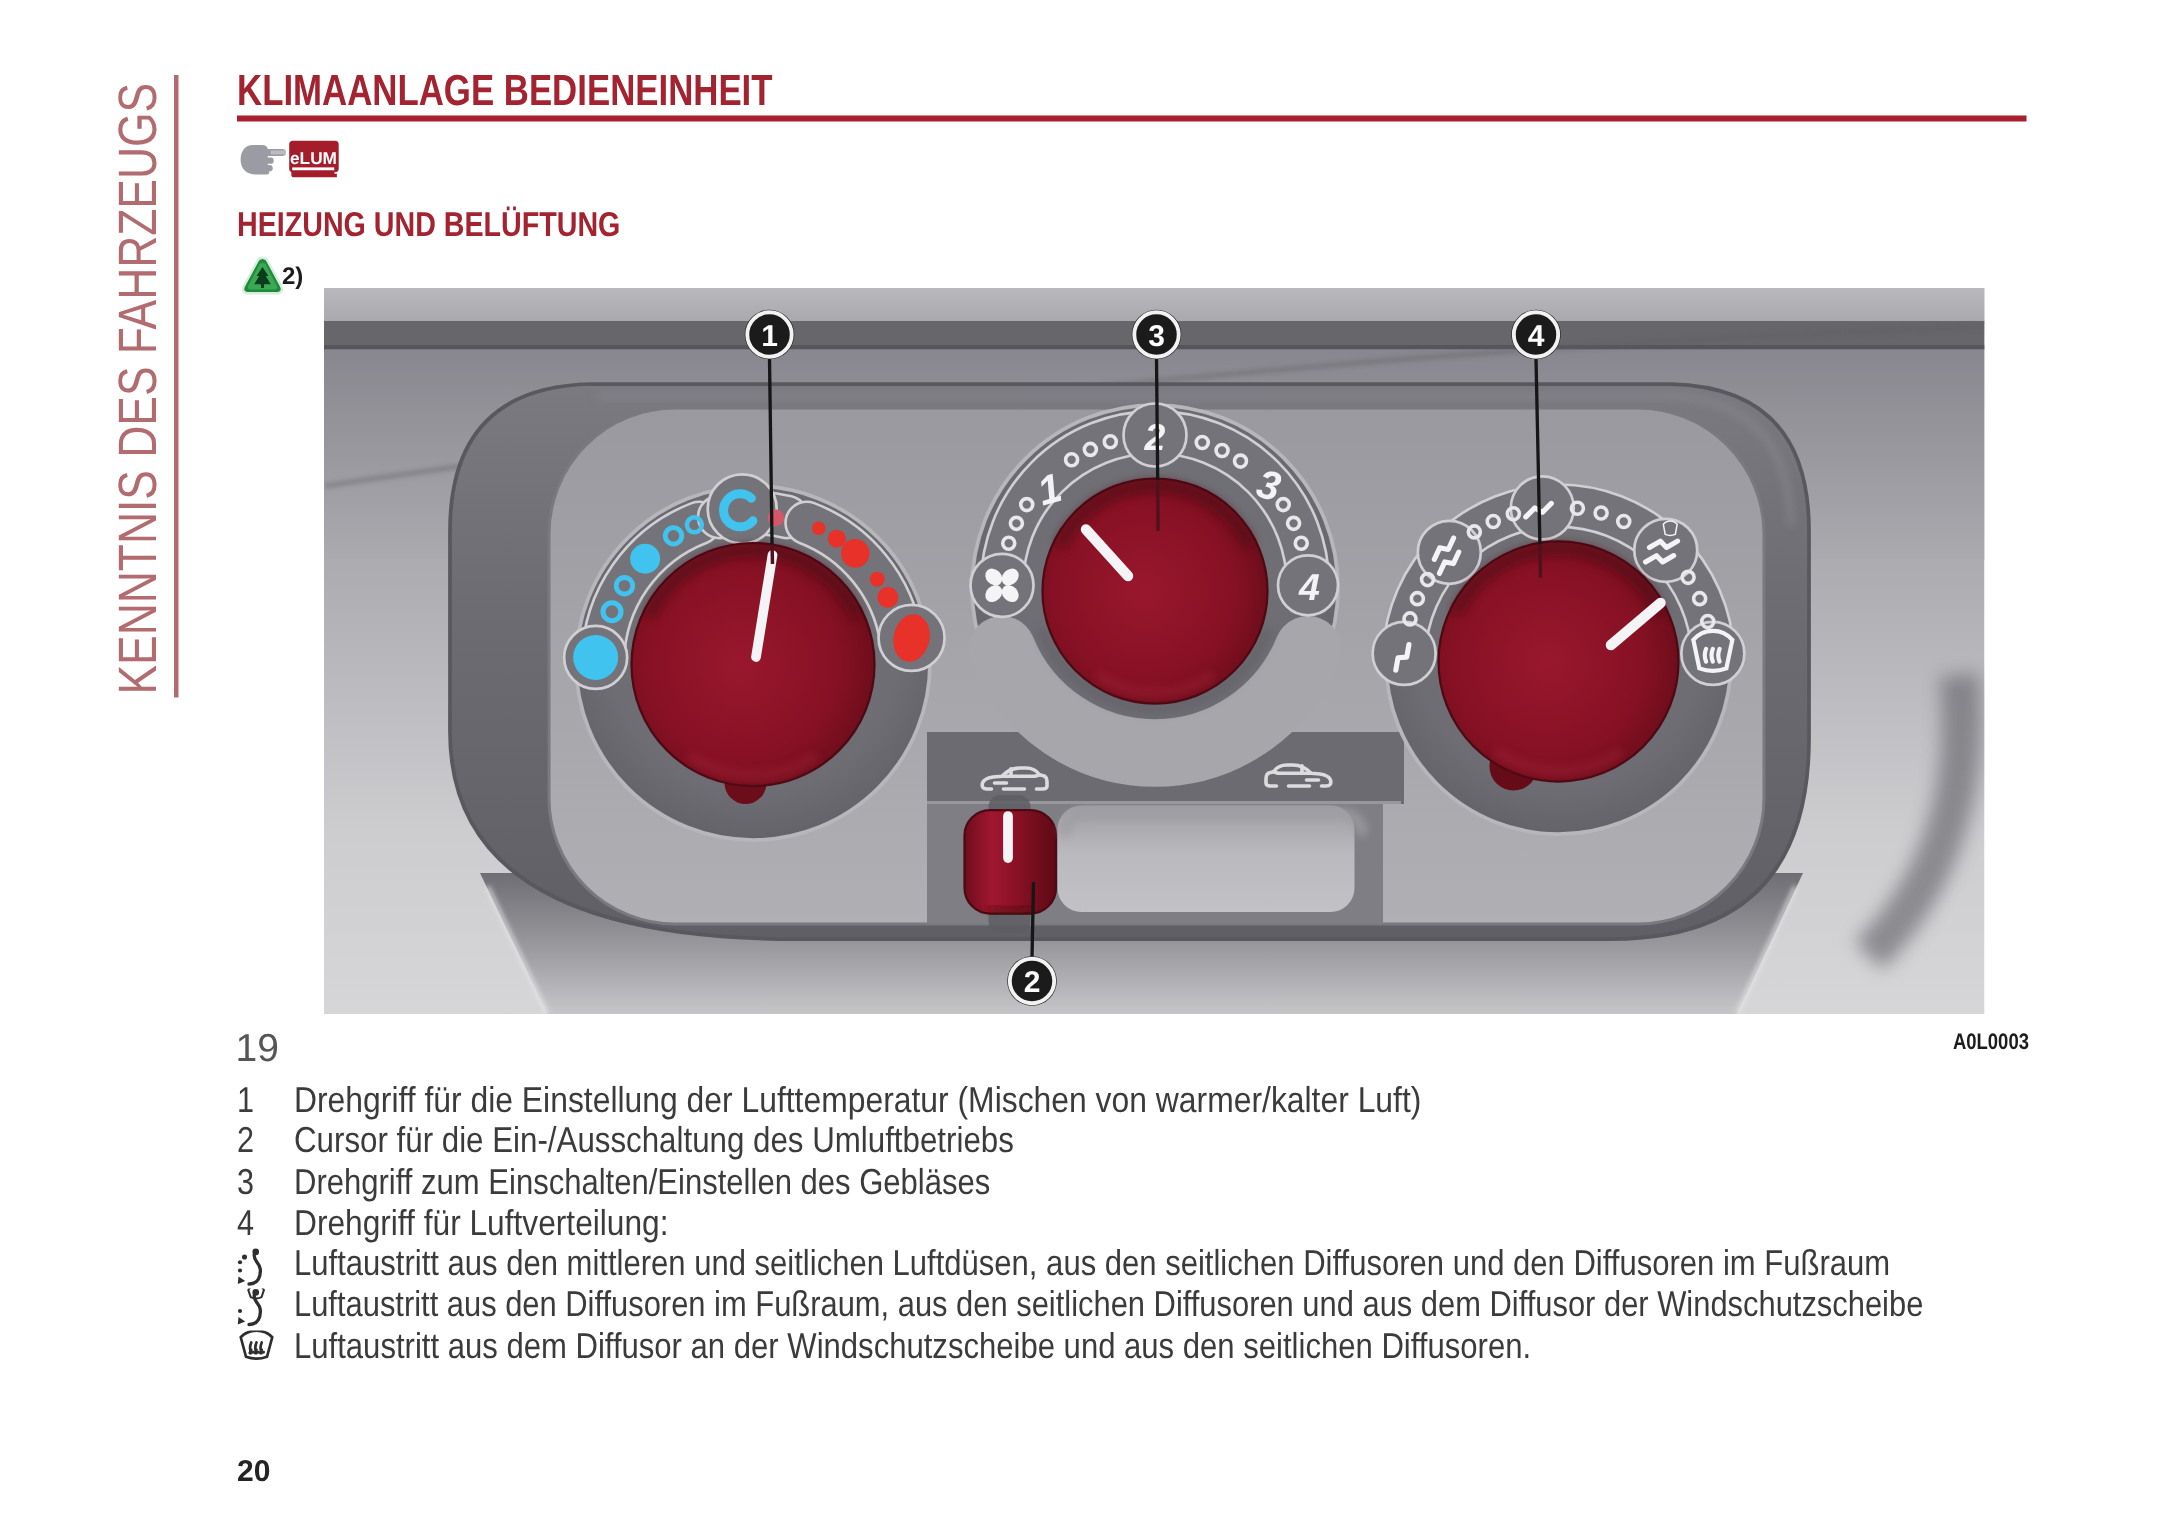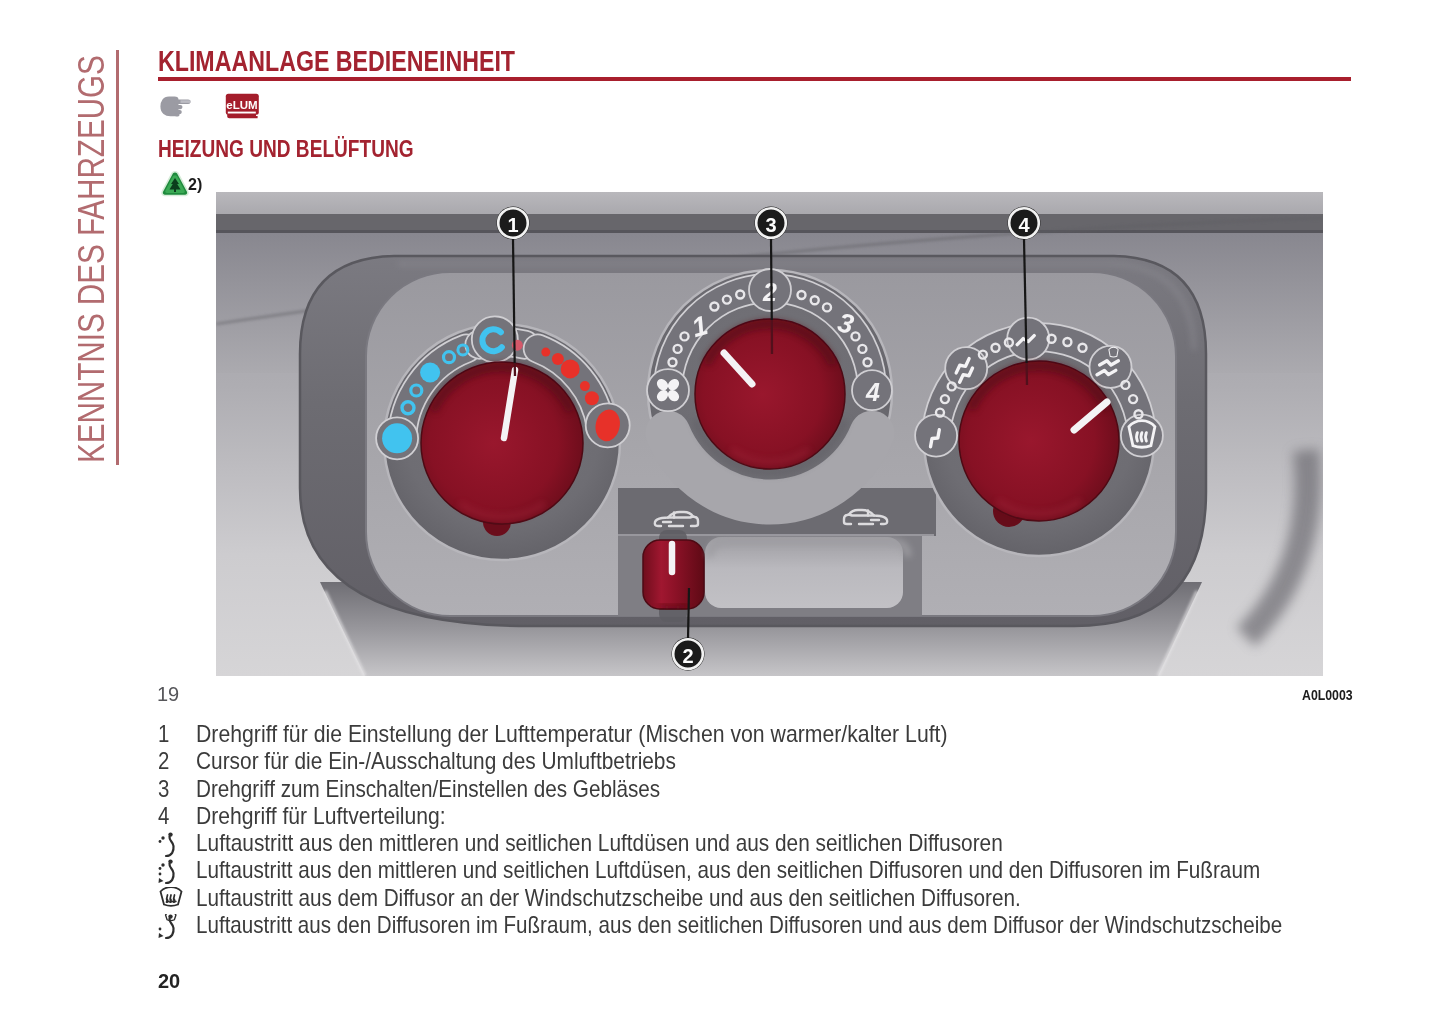--- a/index.html
+++ b/index.html
@@ -10,21 +10,21 @@
   .red{color:#a32330;}
   .vline{left:116px;top:50px;width:2.5px;height:415px;background:#b26b6f;}
   .vtext{left:74px;top:463px;transform-origin:0 0;transform:rotate(-90deg) scaleX(0.822);
       white-space:nowrap;font-size:36px;line-height:36px;color:#b26b6f;}
   .h1{left:158px;top:47px;font-size:29px;line-height:29px;font-weight:bold;white-space:nowrap;
       transform-origin:0 0;transform:scaleX(0.8);}
   .rule{left:158px;top:76.5px;width:1193px;height:4px;background:#a81f2d;}
   .h2{left:158px;top:138px;font-size:23px;line-height:23px;font-weight:bold;white-space:nowrap;
       transform-origin:0 0;transform:scaleX(0.83);}
   .fig{left:216px;top:192px;width:1107px;height:484px;}
-  .figno{left:157px;top:683px;font-size:20px;color:#56565a;}
+  .figno{left:157px;top:683px;font-size:26px;color:#56565a;}
   .figcode{left:1302px;top:686px;font-size:15px;font-weight:bold;color:#1c1c1c;
       transform-origin:0 0;transform:scaleX(0.82);}
   .note2{left:188px;top:176px;font-size:16px;font-weight:bold;color:#1c1c1c;}
   .list{left:158px;top:720px;width:1200px;color:#3b3b3b;}
   .row{position:relative;height:27.3px;}
   .num{position:absolute;left:0;top:0;font-size:24px;line-height:27px;transform-origin:0 0;transform:scaleX(0.85);}
   .txt{position:absolute;left:38px;top:0;font-size:24px;line-height:27px;white-space:nowrap;transform-origin:0 0;}
   .ic{position:absolute;left:0;top:3px;}
   .pageno{left:158px;top:969px;font-size:20px;line-height:24px;font-weight:bold;color:#242424;}
 </style>
@@ -39,21 +39,21 @@
   <g fill="#9b9ba3">
     <path d="M2.5,3.5 Q0.3,6.5 0.4,10.5 Q0.5,15.5 3.5,18 Q6,20.3 10.5,20.3 L14.5,20.3 Q18.5,20.3 18.5,16.8 L18.5,3.8 Q18.5,0.6 14.5,0.6 L9,0.6 Q4.5,0.6 2.5,3.5 Z"></path>
     <rect x="14" y="3.4" width="16.5" height="4.6" rx="2.3"></rect>
     <rect x="15" y="9" width="7.5" height="4.2" rx="2.1"></rect>
     <rect x="15" y="14" width="6.8" height="4.2" rx="2.1"></rect>
     <rect x="14.5" y="17.2" width="5" height="3.2" rx="1.6"></rect>
   </g>
   <rect x="20.5" y="4.3" width="10" height="2.6" fill="#bcbcc3"></rect>
 </svg>
 </div>
-<div class="abs" style="left:192px;top:93px;margin-left:33px;">
+<div class="abs" style="left:192px;top:93px;">
 <svg width="35" height="26" viewBox="0 0 35 26">
   <rect x="0.8" y="0.8" width="33" height="21" rx="2.5" fill="#a41d2b"></rect>
   <rect x="2.8" y="18.6" width="28" height="4" fill="#fff"></rect>
   <path d="M2.2,20.5 L2.2,23.6 Q2.2,25.2 4.2,25.2 L32.6,25.2 L32.6,22.9 L31,22.9 L31,20.5" fill="#a41d2b"></path>
   <text opacity="0.992" x="17" y="16" font-size="11.5" font-weight="bold" fill="#fff" text-anchor="middle" font-family="Liberation Sans,sans-serif">eLUM</text>
 </svg>
 </div>
 <div class="abs h2 red">HEIZUNG UND BELÜFTUNG</div>
 <div class="abs" style="left:161px;top:171px;">
 <svg width="28" height="27" viewBox="0 0 28 27">
@@ -309,64 +309,51 @@
       <span class="txt" id="t4" style="transform:scaleX(0.88)">Drehgriff für Luftverteilung:</span>
     </div>
   <div class="row">
       <span class="ic">
         <svg width="24" height="26" viewBox="0 0 24 26" style="display:block">
           <g stroke="#2e2e2e" fill="none" stroke-width="2.2" stroke-linecap="round">
             <path d="M8,24 C14,24 16,19 15.5,14 C15,9.5 11,9 11.5,4.5"></path>
             <circle cx="12.5" cy="2.6" r="2.2" fill="#2e2e2e" stroke="none"></circle>
             <circle cx="5" cy="6" r="1.7" fill="#2e2e2e" stroke="none"></circle>
             <circle cx="2" cy="9.5" r="1.4" fill="#2e2e2e" stroke="none"></circle>
-          </g>
-        </svg>
-      </span>
-      <span class="txt" id="t5" style="transform:scaleX(0.868)">Luftaustritt aus den mittleren und seitlichen Luftdüsen und aus den seitlichen Diffusoren</span>
-    </div>
-  <div class="row">
-      <span class="ic">
-        <svg width="24" height="26" viewBox="0 0 24 26" style="display:block">
-          <g stroke="#2e2e2e" fill="none" stroke-width="2.2" stroke-linecap="round">
-            <path d="M8,24 C14,24 16,19 15.5,14 C15,9.5 11,9 11.5,4.5"></path>
-            <circle cx="12.5" cy="2.6" r="2.2" fill="#2e2e2e" stroke="none"></circle>
-            <circle cx="5" cy="6" r="1.7" fill="#2e2e2e" stroke="none"></circle>
-            <circle cx="2" cy="9.5" r="1.4" fill="#2e2e2e" stroke="none"></circle>
             <path d="M1,19 l4.5,3 l-5,2 z" fill="#2e2e2e" stroke="none"></path>
             <circle cx="2" cy="15" r="1.4" fill="#2e2e2e" stroke="none"></circle>
           </g>
         </svg>
       </span>
       <span class="txt" id="t6" style="transform:scaleX(0.862)">Luftaustritt aus den mittleren und seitlichen Luftdüsen, aus den seitlichen Diffusoren und den Diffusoren im Fußraum</span>
-    </div>
-  <div class="row">
-      <span class="ic">
-        <svg width="26" height="24" viewBox="0 0 26 24" style="display:block">
-          <g stroke="#2e2e2e" fill="none" stroke-width="1.8" stroke-linecap="round">
-            <path d="M2.5,4.5 A14,13 0 0 1 23.5,4.5 L20,17.5 A22,24 0 0 1 6,17.5 Z"></path>
-            <path d="M9.5,8 q-1.6,3.5 0,7 m-1,0 l1,-2.2 m-1,2.2 l2.3,-0.6"></path>
-            <path d="M13,8 q-1.6,3.5 0,7 m-1,0 l1,-2.2 m-1,2.2 l2.3,-0.6"></path>
-            <path d="M16.5,8 q-1.6,3.5 0,7 m-1,0 l1,-2.2 m-1,2.2 l2.3,-0.6"></path>
-          </g>
-        </svg>
-      </span>
-      <span class="txt" id="t9" style="transform:scaleX(0.863)">Luftaustritt aus dem Diffusor an der Windschutzscheibe und aus den seitlichen Diffusoren.</span>
     </div>
   <div class="row">
       <span class="ic">
         <svg width="24" height="26" viewBox="0 0 24 26" style="display:block">
           <g stroke="#2e2e2e" fill="none" stroke-width="2.2" stroke-linecap="round">
             <path d="M8,24 C14,24 16,19 15.5,14 C15,9.5 11,9 11.5,4.5"></path>
             <circle cx="12.5" cy="2.6" r="2.2" fill="#2e2e2e" stroke="none"></circle>
             <path d="M1,19 l4.5,3 l-5,2 z" fill="#2e2e2e" stroke="none"></path>
             <circle cx="2" cy="15" r="1.4" fill="#2e2e2e" stroke="none"></circle>
           </g>
           <g transform="translate(6.5,-1) scale(0.52)" stroke="#2e2e2e" fill="none" stroke-width="2.6">
             <path d="M2,4 A11,10 0 0 1 22,4 L19,13 A16,16 0 0 1 5,13 Z"></path>
           </g>
           <g></g>
         </svg>
       </span>
       <span class="txt" id="t8" style="transform:scaleX(0.858)">Luftaustritt aus den Diffusoren im Fußraum, aus den seitlichen Diffusoren und aus dem Diffusor der Windschutzscheibe</span>
     </div>
+  <div class="row">
+      <span class="ic">
+        <svg width="26" height="24" viewBox="0 0 26 24" style="display:block">
+          <g stroke="#2e2e2e" fill="none" stroke-width="1.8" stroke-linecap="round">
+            <path d="M2.5,4.5 A14,13 0 0 1 23.5,4.5 L20,17.5 A22,24 0 0 1 6,17.5 Z"></path>
+            <path d="M9.5,8 q-1.6,3.5 0,7 m-1,0 l1,-2.2 m-1,2.2 l2.3,-0.6"></path>
+            <path d="M13,8 q-1.6,3.5 0,7 m-1,0 l1,-2.2 m-1,2.2 l2.3,-0.6"></path>
+            <path d="M16.5,8 q-1.6,3.5 0,7 m-1,0 l1,-2.2 m-1,2.2 l2.3,-0.6"></path>
+          </g>
+        </svg>
+      </span>
+      <span class="txt" id="t9" style="transform:scaleX(0.863)">Luftaustritt aus dem Diffusor an der Windschutzscheibe und aus den seitlichen Diffusoren.</span>
+    </div>
 </div>
 <div class="abs pageno">20</div>
 
 </body></html>

